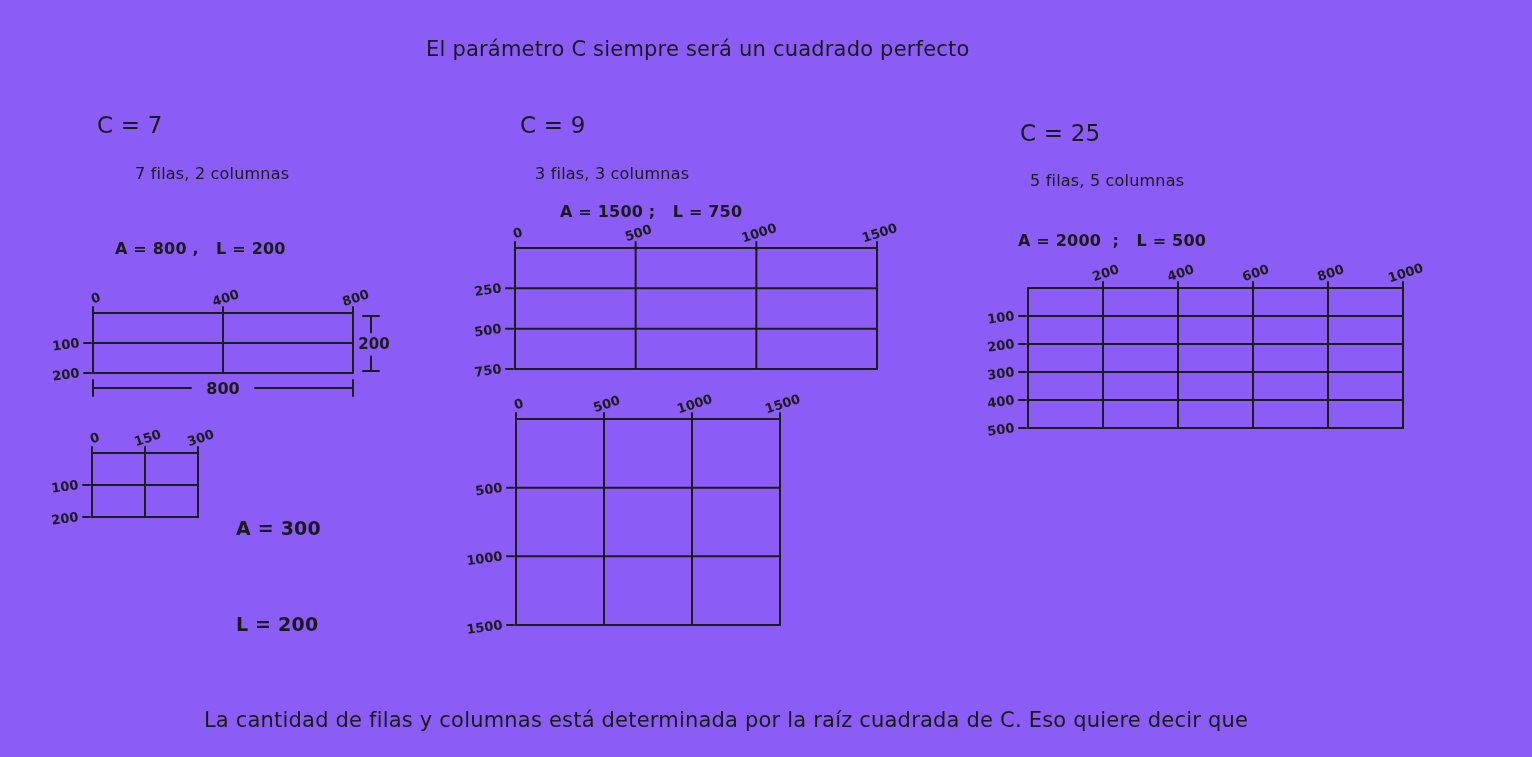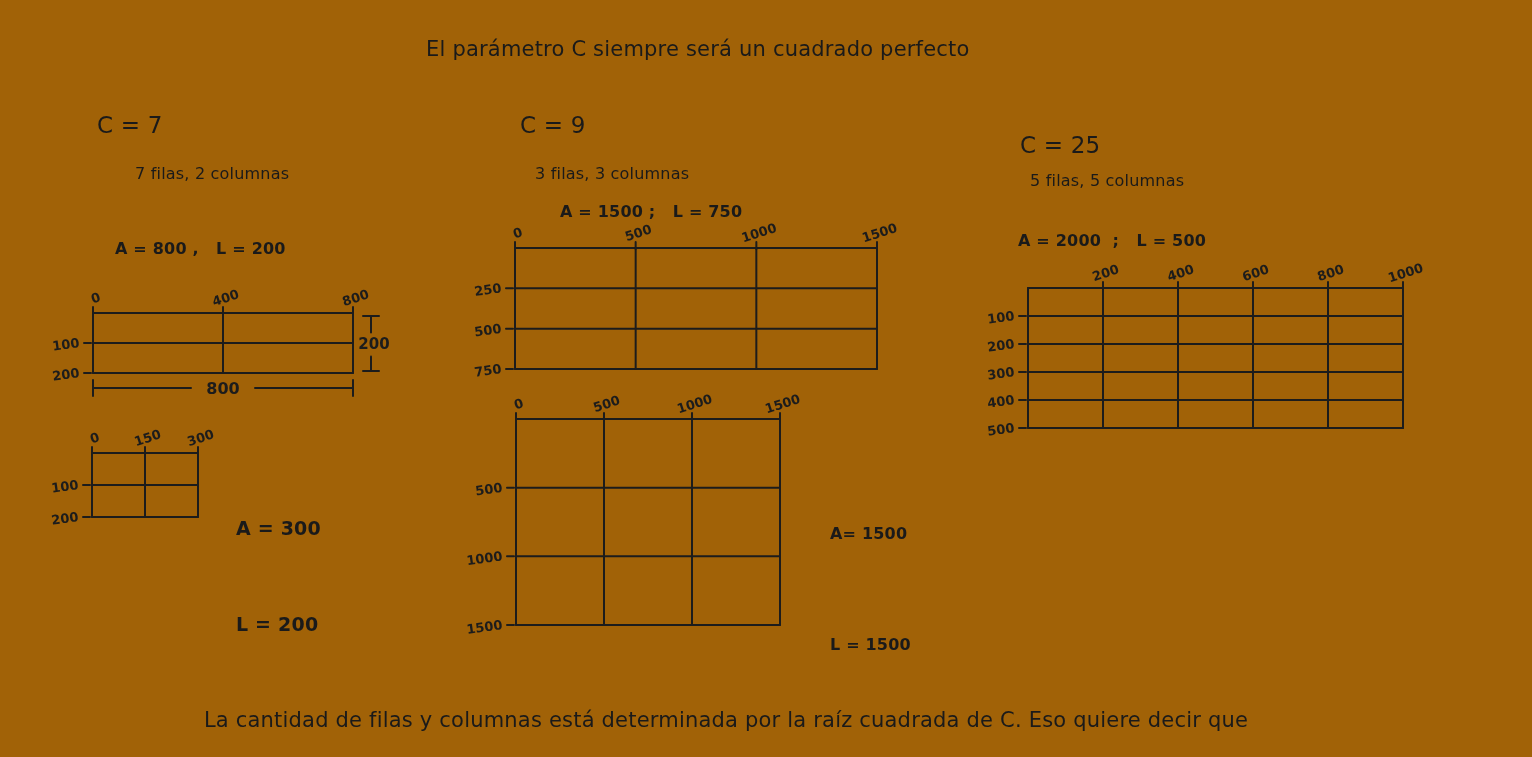--- a/index.html
+++ b/index.html
@@ -1,27 +1,27 @@
 <!DOCTYPE html>
 <html><head>
 <meta charset="utf-8">
 <style>
   * { margin:0; padding:0; box-sizing:border-box; }
   html,body { background:#ffffff; }
   body { font-family:"DejaVu Sans", sans-serif; color:#1a1a1a; }
-  .canvas { position:relative; width:1532px; height:757px; background:#a16207; overflow:hidden; }
+  .canvas { position:relative; width:1532px; height:757px; background:#8b5cf6; overflow:hidden; }
   .abs { position:absolute; white-space:pre; letter-spacing:.2px; }
   .title      { left:426px;  top:37px;  font-size:21px; }
   .h-c4       { left:97px;   top:112px; font-size:23px; }
   .s-c4       { left:135px;  top:164px; font-size:16px; }
   .d-c4       { left:95px;   top:239px; font-size:16px; font-weight:bold;margin-left:20px; }
   .h-c9       { left:520px;  top:112px; font-size:23px; }
   .s-c9       { left:535px;  top:164px; font-size:16px;text-align:right; }
   .d-c9       { left:560px;  top:202px; font-size:16px; font-weight:bold; }
-  .h-c25      { left:1020px; top:120px; font-size:23px;margin-top:12px; }
+  .h-c25      { left:1020px; top:120px; font-size:23px; }
   .s-c25      { left:1030px; top:171px; font-size:16px;text-align:right; }
   .d-c25      { left:1018px; top:231px; font-size:16px; font-weight:bold; }
   .sl-c4      { left:236px;  top:448px; font-size:19px; font-weight:bold; line-height:32px; }
   .sl-c9      { left:830px;  top:441px; font-size:16px; font-weight:bold; line-height:37px; }
   .footer     { left:60px;   top:645px; width:1332px; text-align:center;
                 font-size:21px; line-height:30px; white-space:pre; }
   svg.layer   { position:absolute; left:0; top:0; }
   svg text    { font-family:"DejaVu Sans", sans-serif; }
 </style>
 </head>
@@ -39,24 +39,20 @@
   <div class="abs s-c9">3 filas, 3 columnas</div>
   <div class="abs d-c9">A = 1500 ;   L = 750</div>
 
   <div class="abs h-c25">C = 25</div>
   <div class="abs s-c25">5 filas, 5 columnas</div>
   <div class="abs d-c25">A = 2000  ;   L = 500</div>
 
   <div class="abs sl-c4">
     <div>A = 300</div>
     <div>L = 200</div>
-  </div>
-  <div class="abs sl-c9">
-    <div>A= 1500</div>
-    <div>L = 1500</div>
   </div>
 
   <svg class="layer" id="diagram-svg" width="1532" height="757" viewBox="0 0 1532 757">
       <g>
         <line x1="93" y1="313" x2="353" y2="313" stroke="#1c1c1c" stroke-width="2" stroke-linecap="round"></line>
         <line x1="93" y1="343" x2="353" y2="343" stroke="#1c1c1c" stroke-width="2" stroke-linecap="round"></line>
         <line x1="93" y1="373" x2="353" y2="373" stroke="#1c1c1c" stroke-width="2" stroke-linecap="round"></line>
         <line x1="93" y1="313" x2="93" y2="373" stroke="#1c1c1c" stroke-width="2" stroke-linecap="round"></line>
         <line x1="223" y1="313" x2="223" y2="373" stroke="#1c1c1c" stroke-width="2" stroke-linecap="round"></line>
         <line x1="353" y1="313" x2="353" y2="373" stroke="#1c1c1c" stroke-width="2" stroke-linecap="round"></line>

